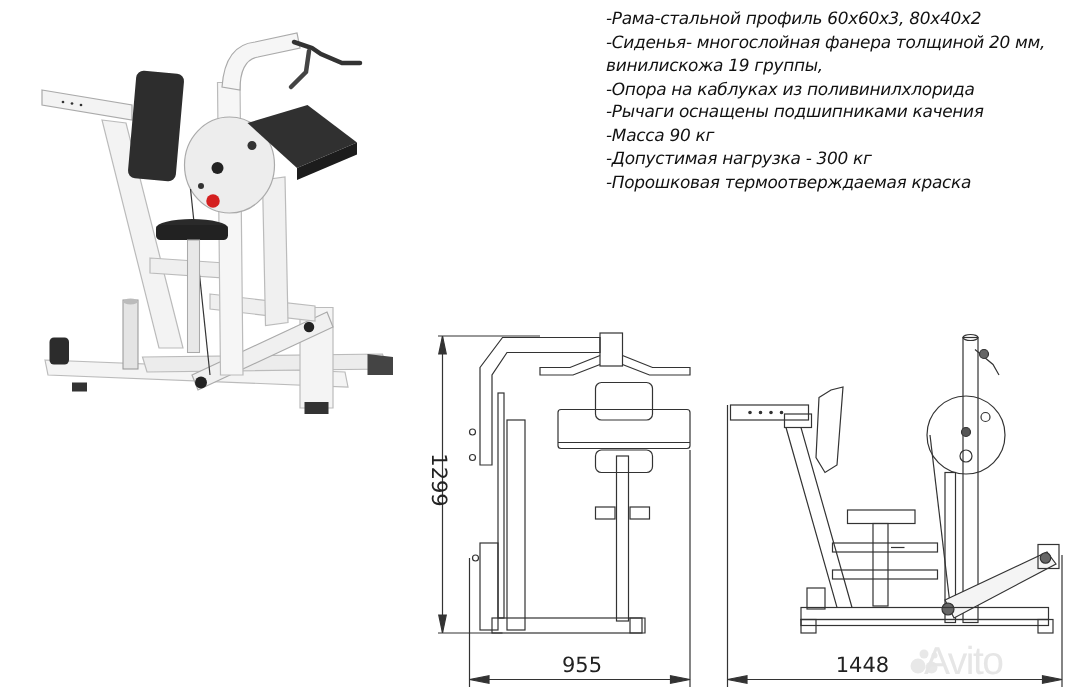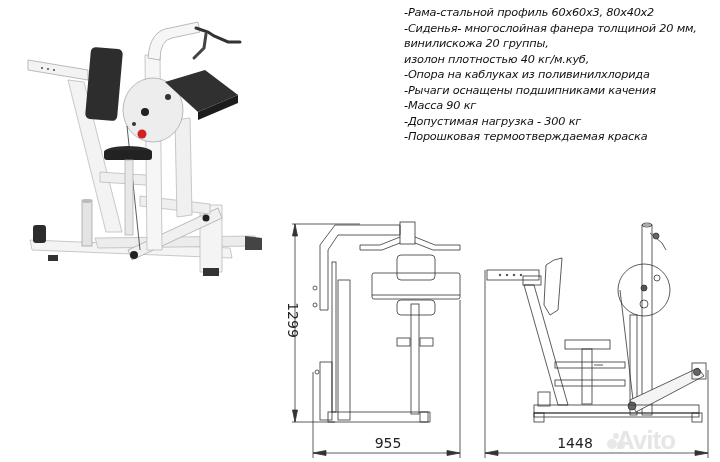--- a/index.html
+++ b/index.html
@@ -1,21 +1,21 @@
 <!DOCTYPE html>
 <html><head>
 <meta charset="utf-8">
 <style>
   html, body { margin:0; padding:0; background:#ffffff; }
   body { width:720px; height:462px; position:relative; overflow:hidden; font-family:"DejaVu Sans", sans-serif; }
   .render { position:absolute; left:0; top:0; width:290px; height:290px; }
   .specs { position:absolute; left:404px; top:5px; width:316px; font-family:"DejaVu Sans", sans-serif; font-size:11.3px; line-height:15.5px; color:#111; letter-spacing:-0.2px; font-style:italic; font-weight:300; }
   .specs div { white-space:nowrap; }
   .drawing { position:absolute; }
-  .watermark { position:absolute; left:616px; top:425px; font-family:"Liberation Sans", sans-serif; font-size:26px; font-weight:bold; color:#e6e6e6; letter-spacing:-1px; }
+  .watermark { position:absolute; left:616px; top:425px; font-family:"Liberation Sans", sans-serif; font-size:26px; font-weight:normal; color:#e6e6e6; letter-spacing:-1px; }
   .wm-dots { position:absolute; left:606px; top:430px; }
 </style>
 </head>
 <body>
 
 <svg class="render" viewBox="0 0 290 290" xmlns="http://www.w3.org/2000/svg">
 
   <polygon points="30,240 230,248 232,258 32,250" fill="#f4f4f4" stroke="#bbb" stroke-width="0.8"></polygon>
   <polygon points="95,238 255,236 258,246 98,248" fill="#ececec" stroke="#bbb" stroke-width="0.8"></polygon>
   <polygon points="200,205 222,205 222,272 200,272" fill="#f4f4f4" stroke="#bbb" stroke-width="0.8"></polygon>
@@ -63,22 +63,21 @@
   <polygon points="198,112 238,95 238,103 198,120" fill="#1c1c1c"></polygon>
 
   <ellipse cx="128" cy="152" rx="24" ry="6" fill="#2a2a2a"></ellipse>
   <rect x="104" y="150" width="48" height="10" rx="3" fill="#222"></rect>
   <rect x="125" y="160" width="8" height="75" fill="#e8e8e8" stroke="#aaa" stroke-width="0.7"></rect>
 </svg>
 
 <div class="specs">
   <div>-Рама-стальной профиль 60х60х3, 80х40х2</div>
   <div>-Сиденья- многослойная фанера толщиной 20 мм,</div>
-  <div>винилискожа 20 группы,</div>
-  <div>изолон плотностью 40 кг/м.куб,</div>
+  <div>винилискожа 19 группы,</div>
   <div>-Опора на каблуках из поливинилхлорида</div>
   <div>-Рычаги оснащены подшипниками качения</div>
   <div>-Масса 90 кг</div>
   <div>-Допустимая нагрузка - 300 кг</div>
   <div>-Порошковая термоотверждаемая краска</div>
 </div>
 
 <svg class="drawing" style="left:280px;top:200px;" width="200" height="262" viewBox="0 0 200 262" xmlns="http://www.w3.org/2000/svg">
   <g stroke="#333" stroke-width="0.8" fill="none">
 

